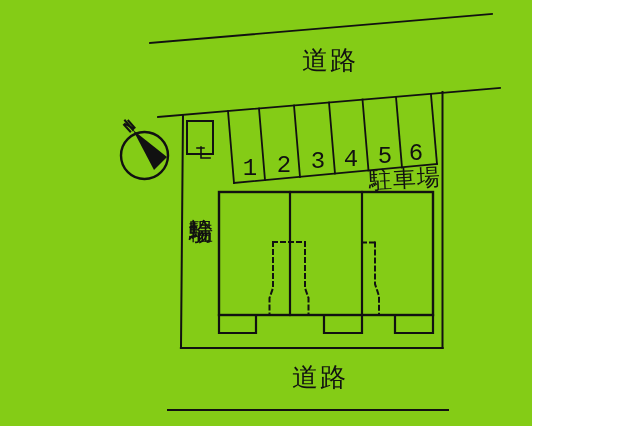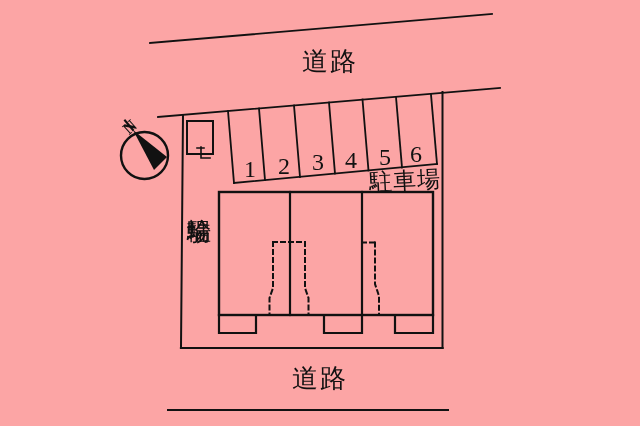--- a/index.html
+++ b/index.html
@@ -1,21 +1,21 @@
 <!DOCTYPE html>
 <html><head>
 <meta charset="utf-8">
 <style>
   html,body{margin:0;padding:0;background:#fff;}
   .canvas{
     position:relative;
-    width:640px;height:426px;
-    background:#fca5a5;
+    width:532px;height:426px;
+    background:#84cc16;
     overflow:hidden;
-    font-family:Liberation Serif, serif;
+    font-family:Liberation Mono, monospace;
     color:#111;
   }
   .plan-svg{position:absolute;left:0;top:0;}
   .lbl{
     position:absolute;
     transform:translate(-50%,-50%);
     color:#111;
     white-space:nowrap;
     line-height:1;
     user-select:none;

